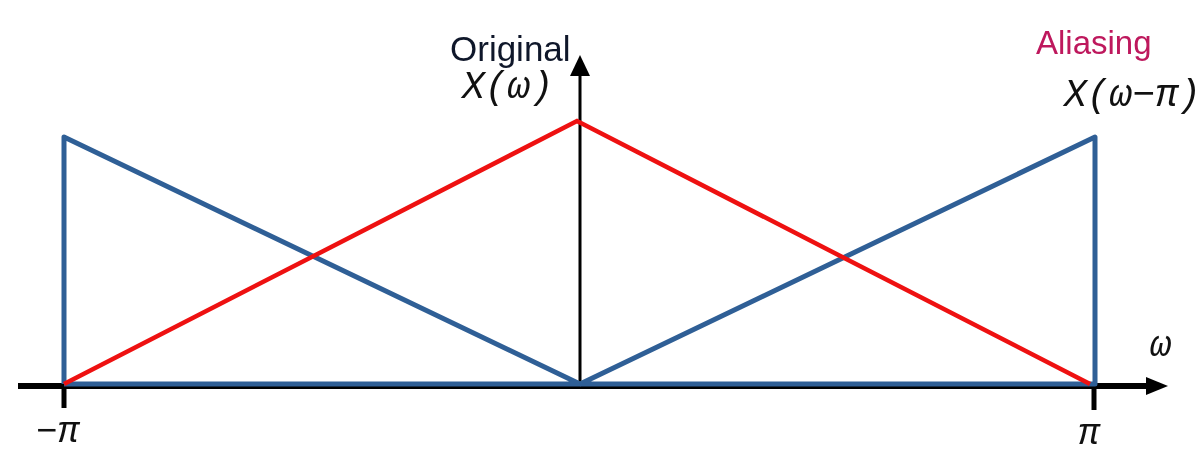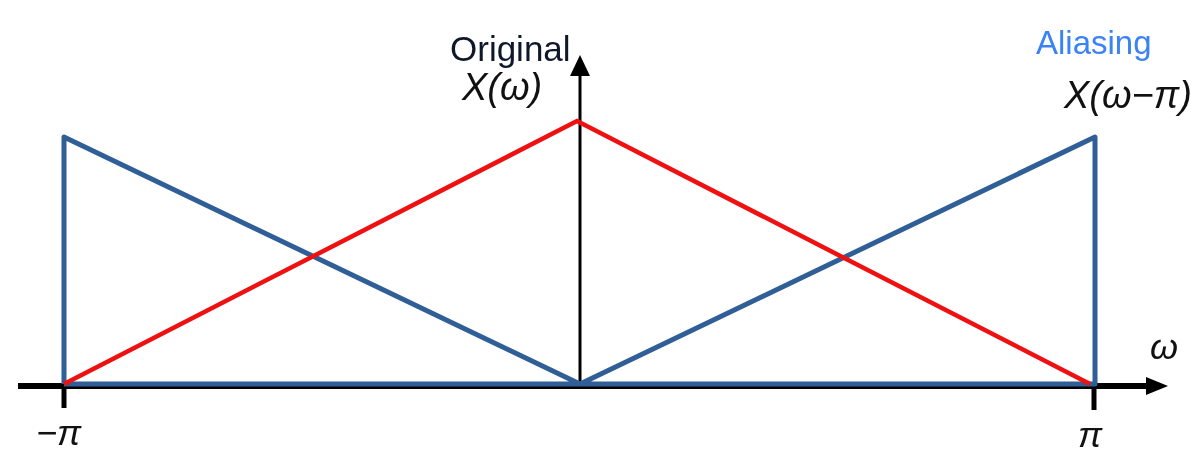--- a/index.html
+++ b/index.html
@@ -1,20 +1,20 @@
 <!DOCTYPE html>
 <html><head>
   <meta charset="utf-8">
   <style>
     html, body { margin: 0; padding: 0; background: #ffffff; }
     body { width: 1198px; height: 455px; position: relative; overflow: hidden; }
     svg { position: absolute; left: 0; top: 0; }
     .lbl { position: absolute; white-space: nowrap; }
     .sans { font-family: "Liberation Sans", sans-serif; }
-    .math { font-family: Liberation Sans, sans-serif; font-style: italic; color: #111; }
+    .math { font-family: Liberation Mono, monospace; font-style: italic; color: #111; }
   </style>
 </head>
 <body>
 
 <svg width="1198" height="455" viewBox="0 0 1198 455">
 
   <g>
     <line x1="18" y1="386" x2="1150" y2="386" stroke="#000" stroke-width="6"></line>
     <polygon points="1146,377 1168,386 1146,395" fill="#000"></polygon>
     <line x1="64" y1="386" x2="64" y2="408" stroke="#000" stroke-width="5"></line>
@@ -30,18 +30,18 @@
     <polyline points="64,384 64,137 580,384 64,384"></polyline>
     <polyline points="580,384 1095,137 1095,384 580,384"></polyline>
   </g>
 
   <g fill="none" stroke="#ee1111" stroke-width="4.5" stroke-linejoin="miter">
     <polyline points="64,384 577,121 1090,384"></polyline>
   </g>
 </svg>
 
 <div class="lbl sans" style="left:450px; top:0px; font-size:35px; color:#0f172a;margin-top:29px;">Original</div>
-<div class="lbl sans" style="left:1036px; top:24px; font-size:33px; color:#3b82f6;">Aliasing</div>
+<div class="lbl sans" style="left:1036px; top:24px; font-size:33px; color:#be185d;">Aliasing</div>
 <div class="lbl math" style="left:462px; top:66px; font-size:38px;">X(ω)</div>
 <div class="lbl math" style="left:1020px; top:74px; font-size:38px;margin-left:44px;">X(ω−π)</div>
 <div class="lbl math" style="left:1150px; top:326px; font-size:36px;">ω</div>
 <div class="lbl math" style="left:36px; top:412px; font-size:36px;">−π</div>
 <div class="lbl math" style="left:1078px; top:414px; font-size:36px;">π</div>
 
 </body></html>

